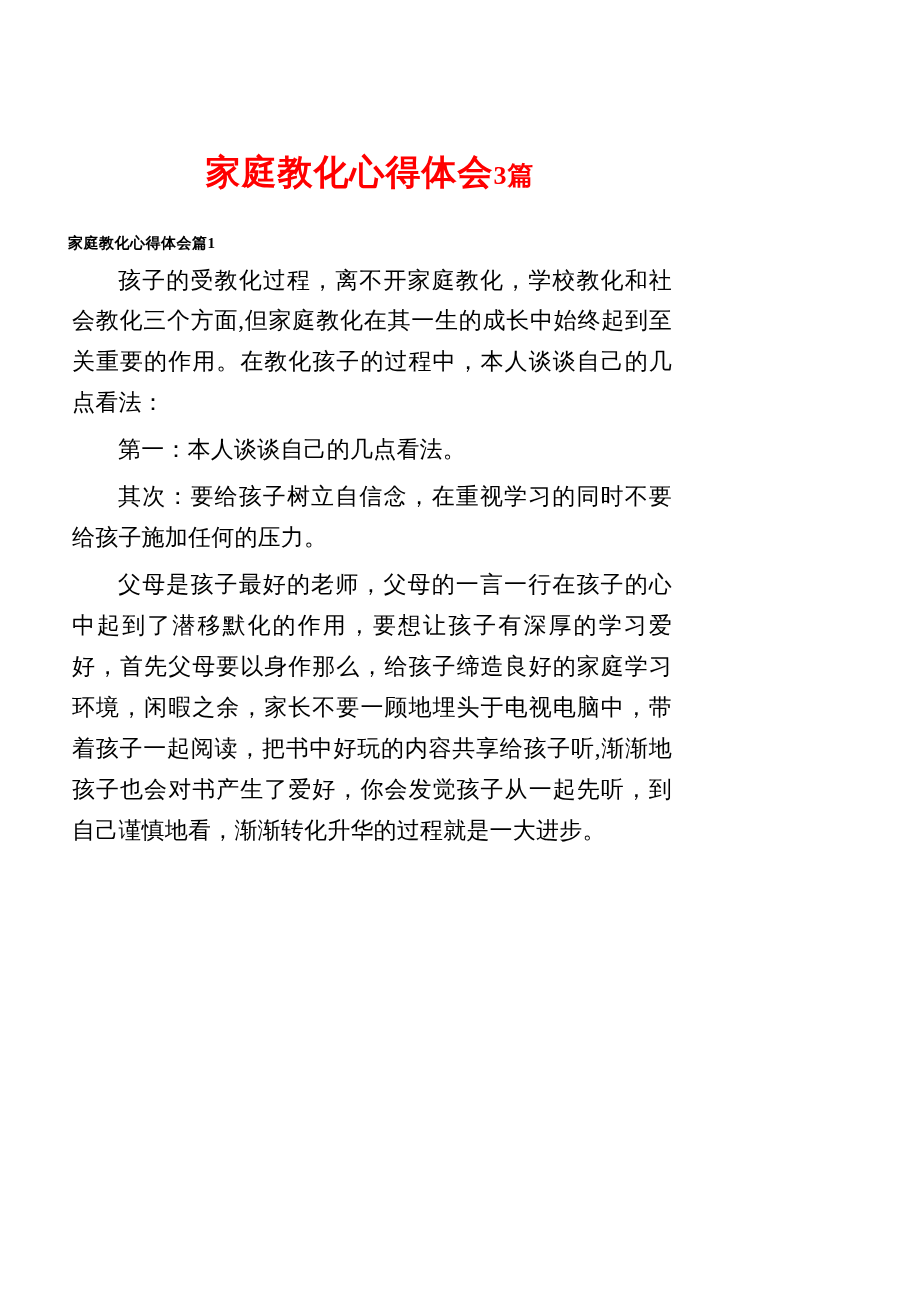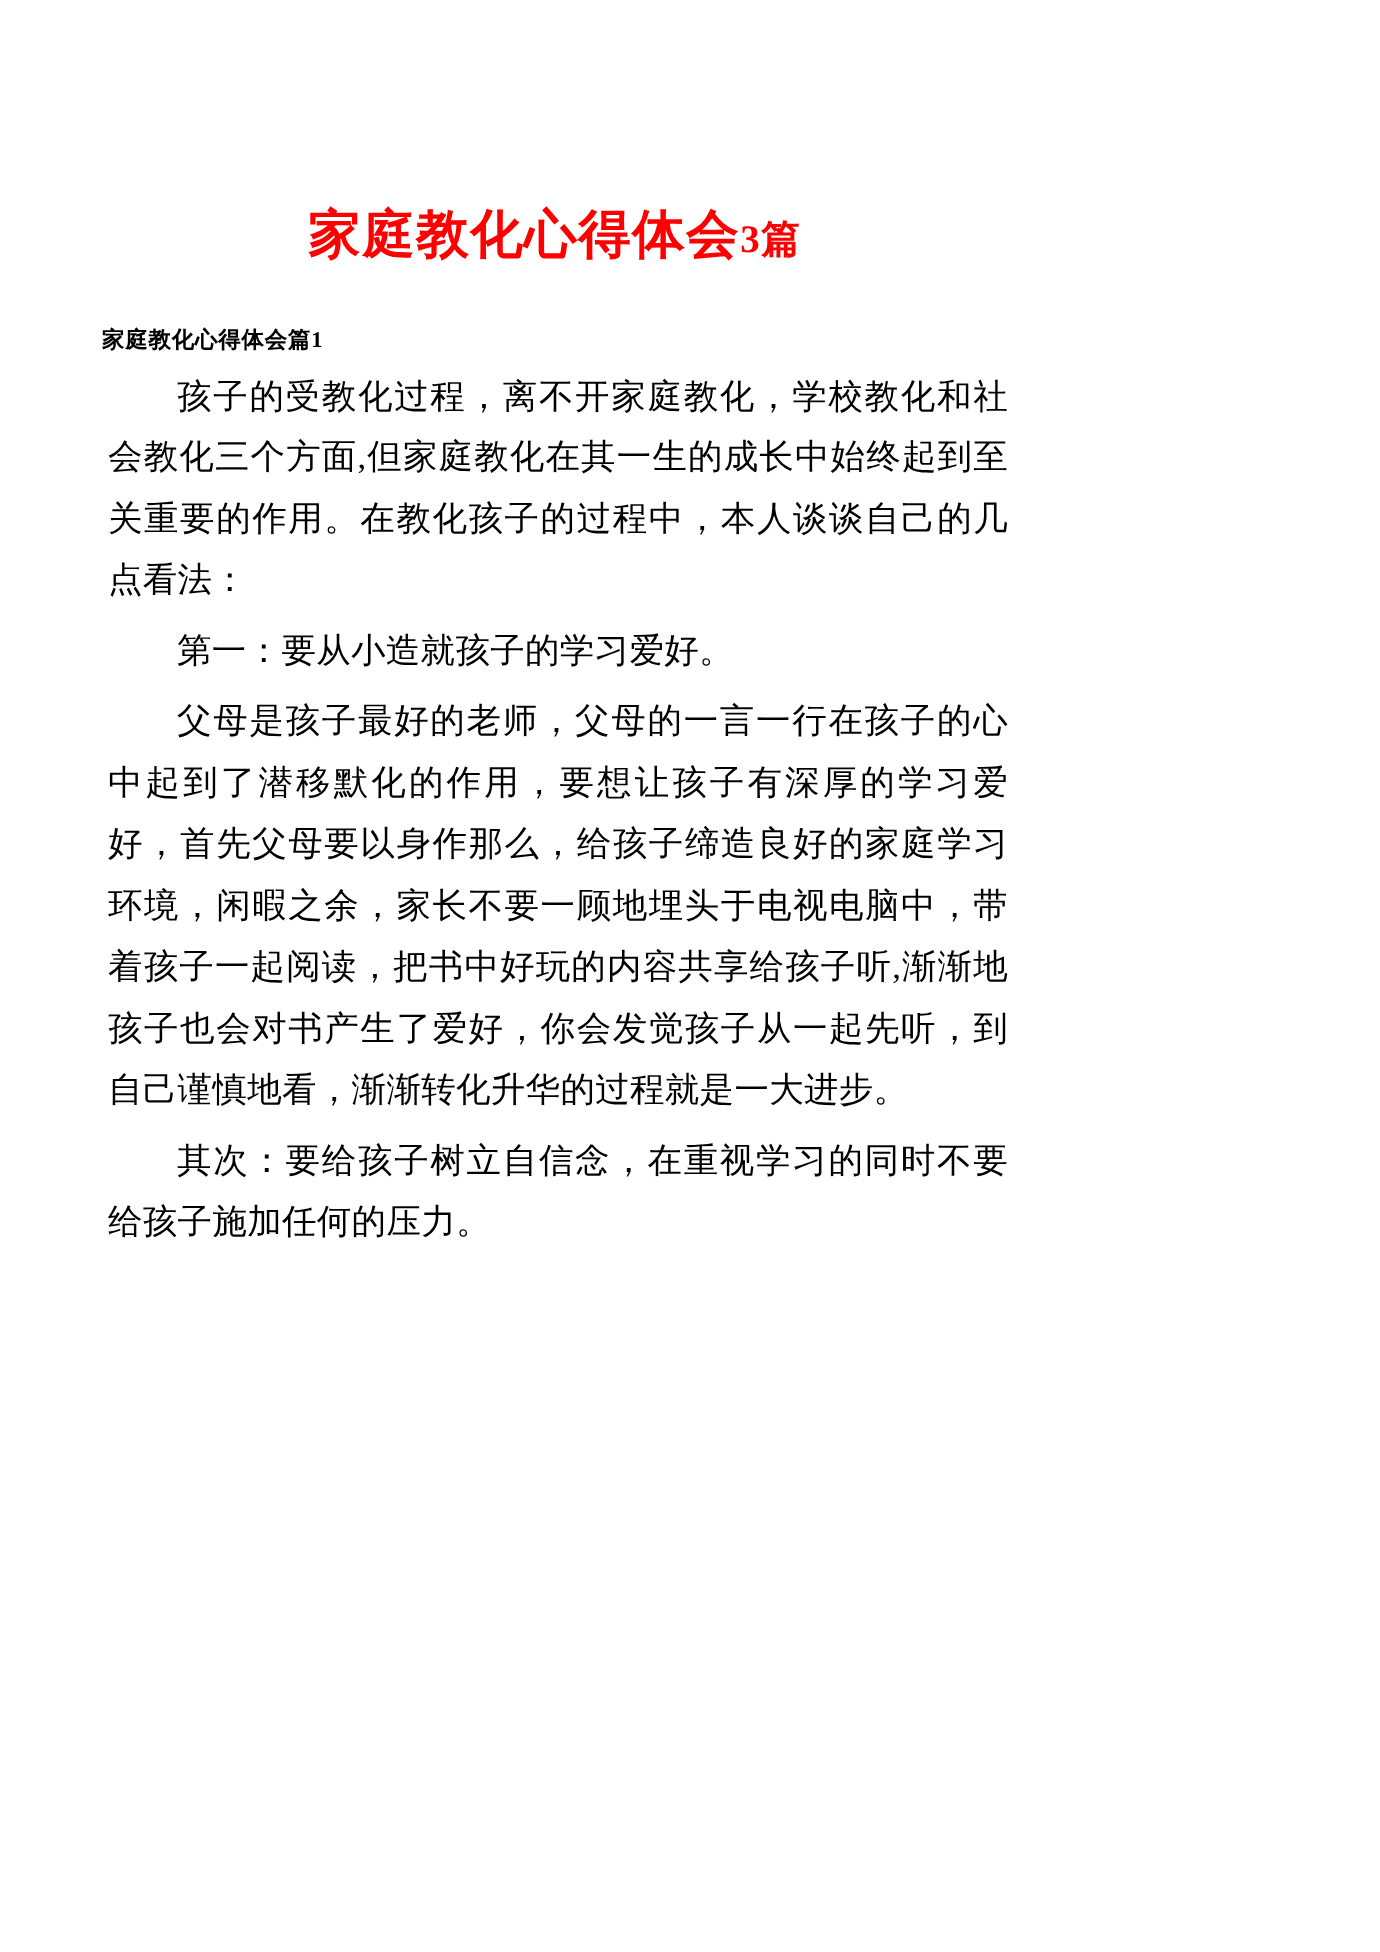--- a/index.html
+++ b/index.html
@@ -12,21 +12,21 @@
     height: 1301px;
     font-family: "Liberation Serif", "DejaVu Serif", serif;
     color: #000000;
     overflow: hidden;
   }
   .page {
     position: relative;
     width: 740px;
     height: 1301px;
     box-sizing: border-box;
-    padding: 0 68px;
+    padding: 16px 68px;
     background: #ffffff;
   }
   .doc-title {
     margin: 0;
     padding-top: 136px;
     text-align: center;
     color: #ff0000;
     font-size: 35px;
     font-weight: bold;
     letter-spacing: 1px;
@@ -55,17 +55,17 @@
 </head>
 <body>
 
 <div class="page">
 
   <h1 class="doc-title"><span>家庭教化心得体会</span><span class="title-suffix">3篇</span></h1>
 
   <p class="section-heading">家庭教化心得体会篇1</p>
 
   <p class="body-par">孩子的受教化过程，离不开家庭教化，学校教化和社会教化三个方面,但家庭教化在其一生的成长中始终起到至关重要的作用。在教化孩子的过程中，本人谈谈自己的几点看法：</p>
-  <p class="body-par">第一：要从小造就孩子的学习爱好。</p>
+  <p class="body-par">第一：本人谈谈自己的几点看法。</p>
+  <p class="body-par">其次：要给孩子树立自信念，在重视学习的同时不要给孩子施加任何的压力。</p>
   <p class="body-par">父母是孩子最好的老师，父母的一言一行在孩子的心中起到了潜移默化的作用，要想让孩子有深厚的学习爱好，首先父母要以身作那么，给孩子缔造良好的家庭学习环境，闲暇之余，家长不要一顾地埋头于电视电脑中，带着孩子一起阅读，把书中好玩的内容共享给孩子听,渐渐地孩子也会对书产生了爱好，你会发觉孩子从一起先听，到自己谨慎地看，渐渐转化升华的过程就是一大进步。</p>
-  <p class="body-par">其次：要给孩子树立自信念，在重视学习的同时不要给孩子施加任何的压力。</p>
 
 </div>
 
 </body></html>

